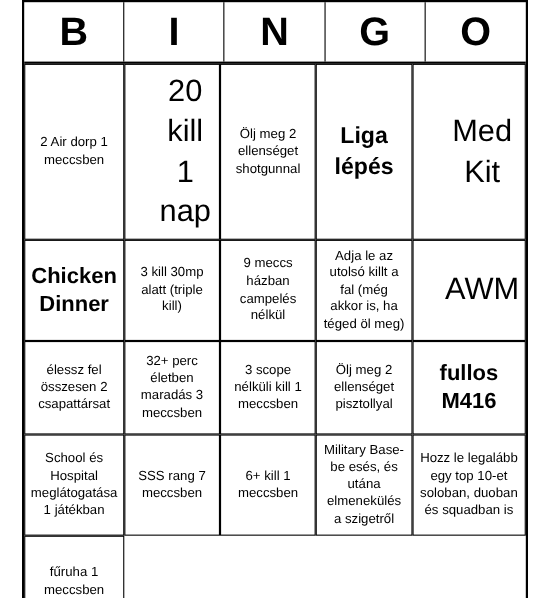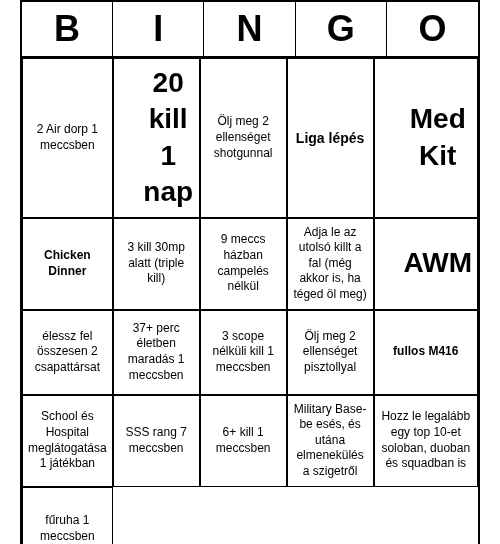--- a/index.html
+++ b/index.html
@@ -41,30 +41,30 @@
       padding: 6px 5px;
       text-align: center;
       font-size: 12px;
       line-height: 1.3;
       min-height: 85px;
       display: flex;
       align-items: center;
       justify-content: center;
     }
     .bingo-cell.large-text {
-      font-size: 14px;
+      font-size: 21px;
       font-weight: bold;
     }
     .bingo-cell.xlarge-text {
       font-size: 28px;
-      font-weight: bold;
+      font-weight: normal;
       padding-left: 29px;
     }
     .bingo-cell.medium-bold {
-      font-size: 12px;
+      font-size: 20px;
       font-weight: bold;
     }
   </style>
 </head>
 <body>
 
 <div class="bingo-card">
   <div class="bingo-header">
   <div class="bingo-header-cell">B</div>
       <div class="bingo-header-cell">I</div>
@@ -77,21 +77,21 @@
       <div class="bingo-cell xlarge-text">20 kill 1 nap</div>
       <div class="bingo-cell">Ölj meg 2 ellenséget shotgunnal</div>
       <div class="bingo-cell large-text">Liga lépés</div>
       <div class="bingo-cell xlarge-text">Med Kit</div>
       <div class="bingo-cell medium-bold">Chicken Dinner</div>
       <div class="bingo-cell">3 kill 30mp alatt (triple kill)</div>
       <div class="bingo-cell">9 meccs házban campelés nélkül</div>
       <div class="bingo-cell">Adja le az utolsó killt a fal (még akkor is, ha téged öl meg)</div>
       <div class="bingo-cell xlarge-text">AWM</div>
       <div class="bingo-cell">élessz fel összesen 2 csapattársat</div>
-      <div class="bingo-cell">37+ perc életben maradás 1 meccsben</div>
+      <div class="bingo-cell">32+ perc életben maradás 3 meccsben</div>
       <div class="bingo-cell">3 scope nélküli kill 1 meccsben</div>
       <div class="bingo-cell">Ölj meg 2 ellenséget pisztollyal</div>
       <div class="bingo-cell medium-bold">fullos M416</div>
       <div class="bingo-cell">School és Hospital meglátogatása 1 játékban</div>
       <div class="bingo-cell">SSS rang 7 meccsben</div>
       <div class="bingo-cell">6+ kill 1 meccsben</div>
       <div class="bingo-cell">Military Base-be esés, és utána elmenekülés a szigetről</div>
       <div class="bingo-cell">Hozz le legalább egy top 10-et soloban, duoban és squadban is</div>
       <div class="bingo-cell">fűruha 1 meccsben</div>
     </div>

